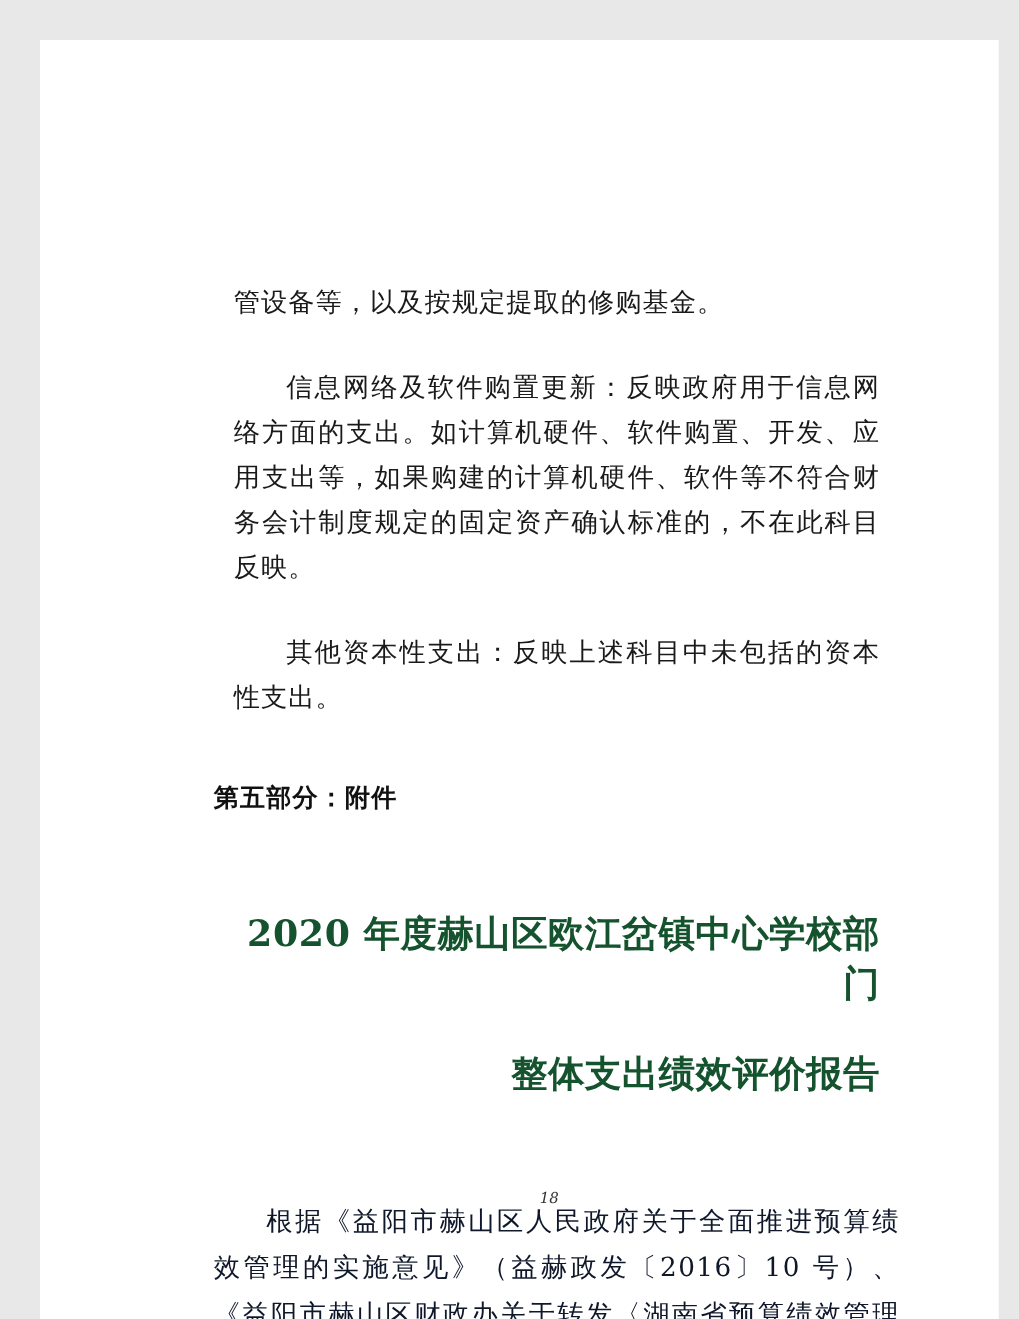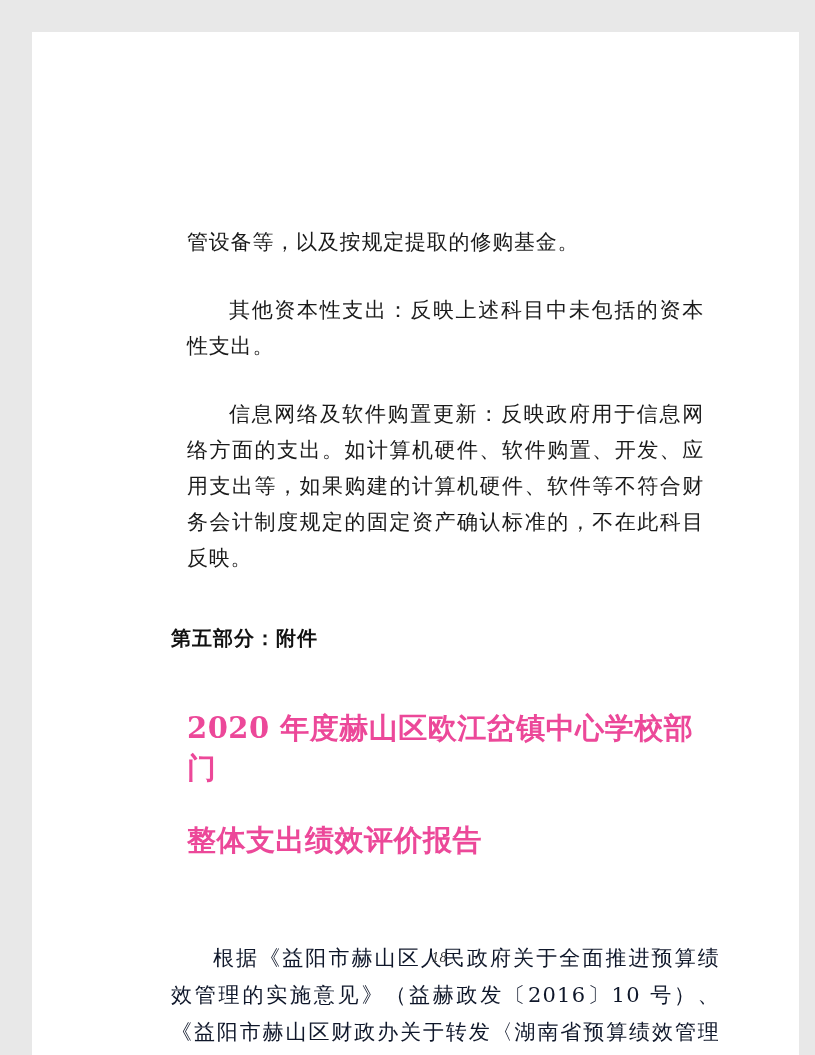--- a/index.html
+++ b/index.html
@@ -34,27 +34,27 @@
   }
   .section-heading {
     font-family: "DejaVu Sans", "Liberation Sans", sans-serif;
     font-size: 20px;
     line-height: 28px;
     font-weight: 600;
     letter-spacing: 1px;
     color: #111111;
   }
   .report-title {
-    margin-top: 8px;
-    text-align: left;
+    margin-top: 27px;
+    text-align: right;
     font-weight: bold;
     font-size: 29px;
     line-height: 40px;
     letter-spacing: 0.5px;
-    color: #ec4899;
+    color: #14532d;
   }
   .report-paragraph {
     margin-top: 32px;
     font-size: 21px;
     line-height: 37px;
     text-align: justify;
     text-indent: 2em;
     letter-spacing: 1.2px;
     color: #0f172a;
   }
@@ -70,22 +70,22 @@
   }
 </style>
 </head>
 <body>
 
 <div class="page">
   <div class="content">
 
     <div class="body-text">
       <p>管设备等，以及按规定提取的修购基金。</p>
+      <p class="indent">信息网络及软件购置更新：反映政府用于信息网络方面的支出。如计算机硬件、软件购置、开发、应用支出等，如果购建的计算机硬件、软件等不符合财务会计制度规定的固定资产确认标准的，不在此科目反映。</p>
       <p class="indent">其他资本性支出：反映上述科目中未包括的资本性支出。</p>
-      <p class="indent">信息网络及软件购置更新：反映政府用于信息网络方面的支出。如计算机硬件、软件购置、开发、应用支出等，如果购建的计算机硬件、软件等不符合财务会计制度规定的固定资产确认标准的，不在此科目反映。</p>
     </div>
 
     <div class="section-heading">第五部分：附件</div>
 
     <div class="report-title">
       <div>2020 年度赫山区欧江岔镇中心学校部门</div>
       <div>整体支出绩效评价报告</div>
     </div>
 
     <p class="report-paragraph">根据《益阳市赫山区人民政府关于全面推进预算绩效管理的实施意见》（益赫政发〔2016〕10 号）、《益阳市赫山区财政办关于转发〈湖南省预算绩效管理工作规程（试行）的通知》（益赫财绩〔2017〕85 号）、《益阳市赫山区财政局关于做好 2020 年度预</p>

